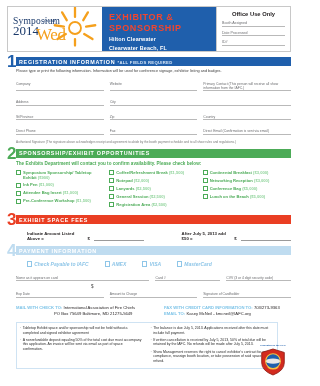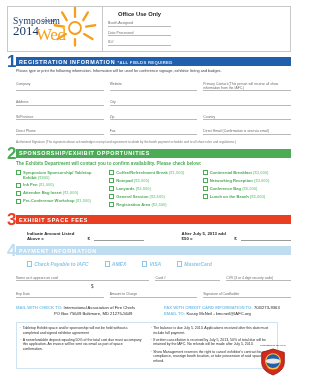--- a/index.html
+++ b/index.html
@@ -101,20 +101,26 @@
         <circle cx="50" cy="50" r="13" fill="none" stroke="#f5a01c" stroke-width="4"></circle>
       </svg>
       <div class="logo-text">
         <div class="sym">Symposium</div>
         <div class="yr">2014</div>
       </div>
       <div class="inthe">in the</div>
       <div class="sunword">Wed</div>
     </div>
 
+    <div class="title-box">
+      <div class="title-main">EXHIBITOR &amp; SPONSORSHIP</div>
+      <div class="title-sub">Hilton Clearwater</div>
+      <div class="title-sub">Clearwater Beach, FL</div>
+      <div class="title-sub">November 7-10, 2013</div>
+    </div>
 
     <div class="office-box">
       <div class="office-title">Office Use Only</div>
       <div class="office-row">Booth Assigned</div>
       <div class="office-row">Date Processed</div>
       <div class="office-row">ID#</div>
     </div>
   </div>
 
   <div class="sec">

